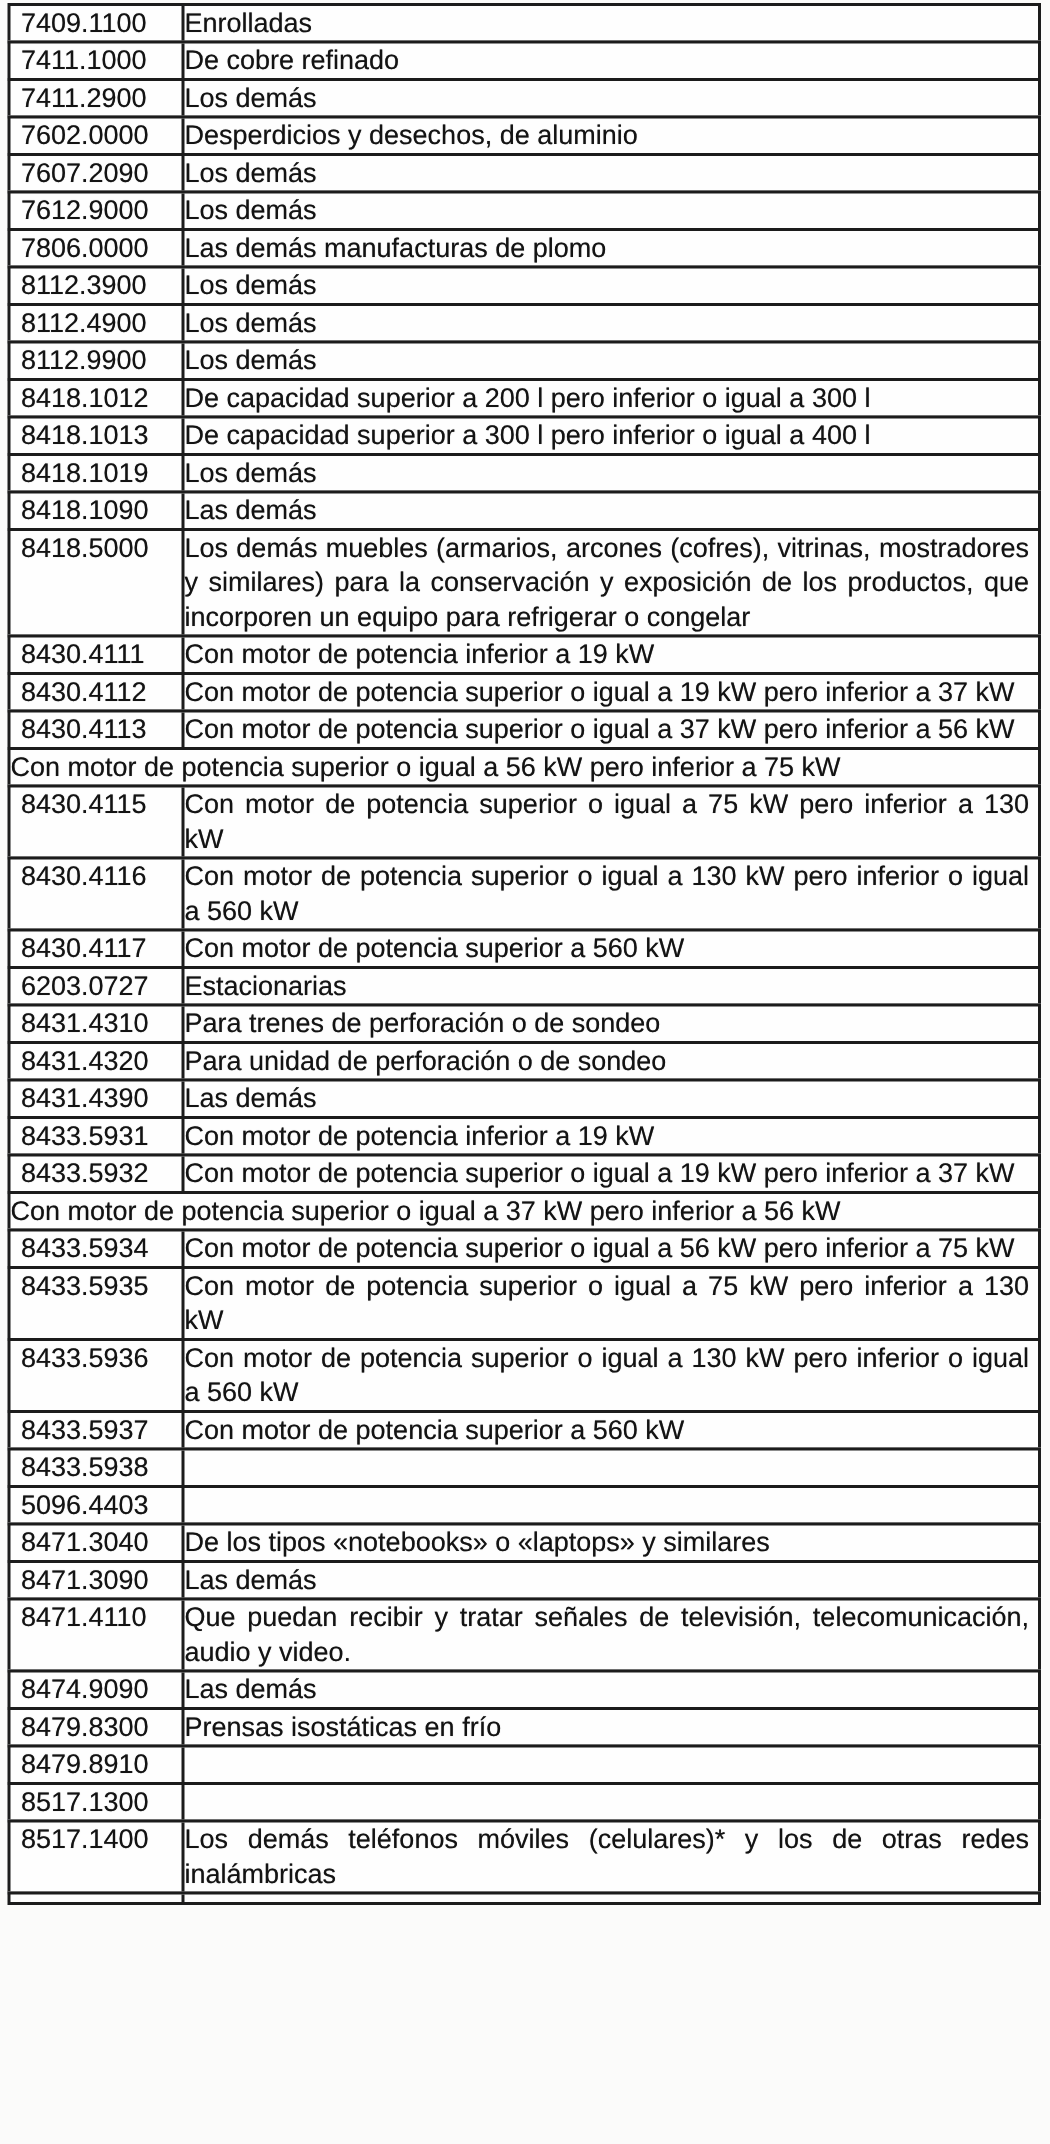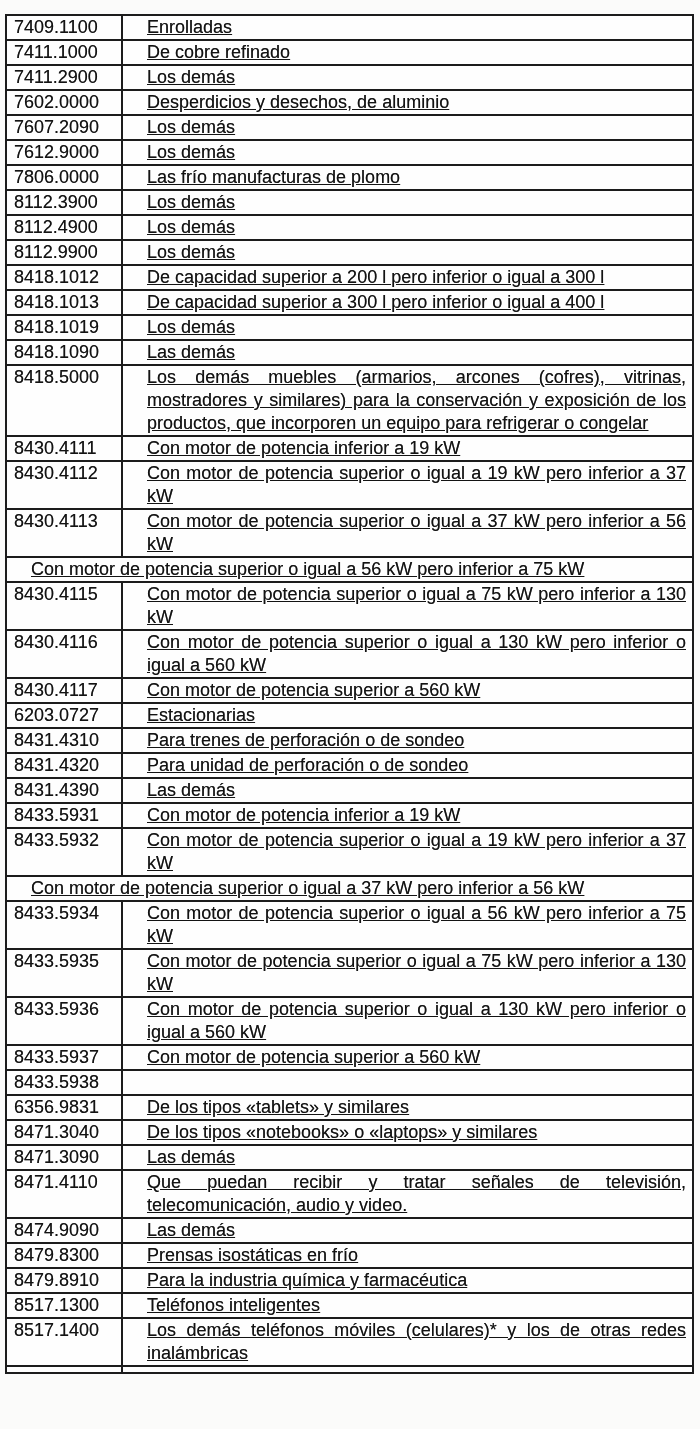--- a/index.html
+++ b/index.html
@@ -25,44 +25,43 @@
     top: 2px;
     width: 689px;
   }
   .row {
     display: flex;
     border: 2px solid #1c1c1c;
     margin-top: -2px;
     background: #fefefe;
   }
   .row:first-child {
-    margin-top: 12px;
+    margin-top: 0;
   }
   .cell {
     font-size: 18px;
     line-height: 23px;
     color: #131313;
     letter-spacing: 0;
     word-spacing: 0;
     text-shadow: 0 0 0.45px rgba(10,10,10,0.6);
     box-sizing: border-box;
   }
   .cell.code {
     width: 116px;
     flex: none;
     border-right: 2px solid #1c1c1c;
     padding: 0 4px 0 7px;
     white-space: nowrap;
     overflow: hidden;
   }
   .cell.desc {
     flex: 1;
-    padding: 0 6px 0 24px;
+    padding: 0 6px 0 0;
     text-align: justify;
-    text-decoration: underline;
   }
   .row.stub {
     height: 5px;
   }
   .row.stub .cell {
     line-height: 5px;
   }
 </style>
 </head>
 <body>
@@ -94,21 +93,21 @@
     <div class="cell desc">Los demás</div>
   </div>
 
   <div class="row">
     <div class="cell code">7612.9000</div>
     <div class="cell desc">Los demás</div>
   </div>
 
   <div class="row">
     <div class="cell code">7806.0000</div>
-    <div class="cell desc">Las frío manufacturas de plomo</div>
+    <div class="cell desc">Las demás manufacturas de plomo</div>
   </div>
 
   <div class="row">
     <div class="cell code">8112.3900</div>
     <div class="cell desc">Los demás</div>
   </div>
 
   <div class="row">
     <div class="cell code">8112.4900</div>
     <div class="cell desc">Los demás</div>
@@ -231,22 +230,21 @@
   <div class="row">
     <div class="cell code">8433.5937</div>
     <div class="cell desc">Con motor de potencia superior a 560 kW</div>
   </div>
 
   <div class="row">
     <div class="cell code">8433.5938</div>
   </div>
 
   <div class="row">
-    <div class="cell code">6356.9831</div>
-    <div class="cell desc">De los tipos «tablets» y similares</div>
+    <div class="cell code">5096.4403</div>
   </div>
 
   <div class="row">
     <div class="cell code">8471.3040</div>
     <div class="cell desc">De los tipos «notebooks» o «laptops» y similares</div>
   </div>
 
   <div class="row">
     <div class="cell code">8471.3090</div>
     <div class="cell desc">Las demás</div>
@@ -262,26 +260,24 @@
     <div class="cell desc">Las demás</div>
   </div>
 
   <div class="row">
     <div class="cell code">8479.8300</div>
     <div class="cell desc">Prensas isostáticas en frío</div>
   </div>
 
   <div class="row">
     <div class="cell code">8479.8910</div>
-    <div class="cell desc">Para la industria química y farmacéutica</div>
   </div>
 
   <div class="row">
     <div class="cell code">8517.1300</div>
-    <div class="cell desc">Teléfonos inteligentes</div>
   </div>
 
   <div class="row">
     <div class="cell code">8517.1400</div>
     <div class="cell desc">Los demás teléfonos móviles (celulares)* y los de otras redes inalámbricas</div>
   </div>
 
   <div class="row stub">
     <div class="cell code"></div>
     <div class="cell desc"></div>

